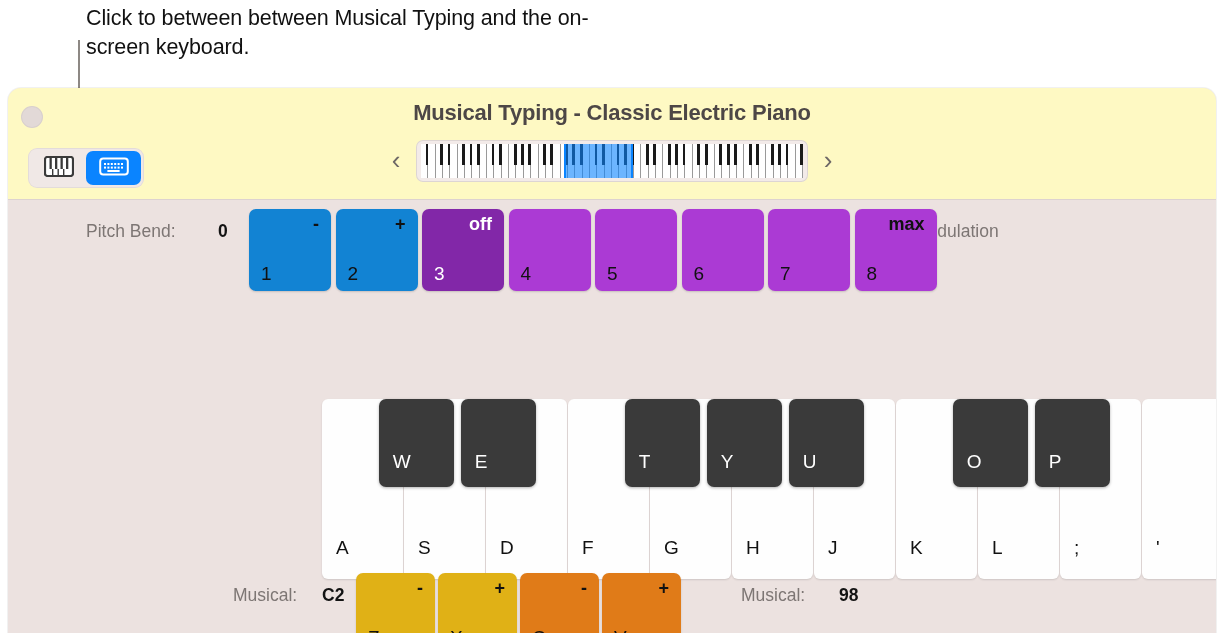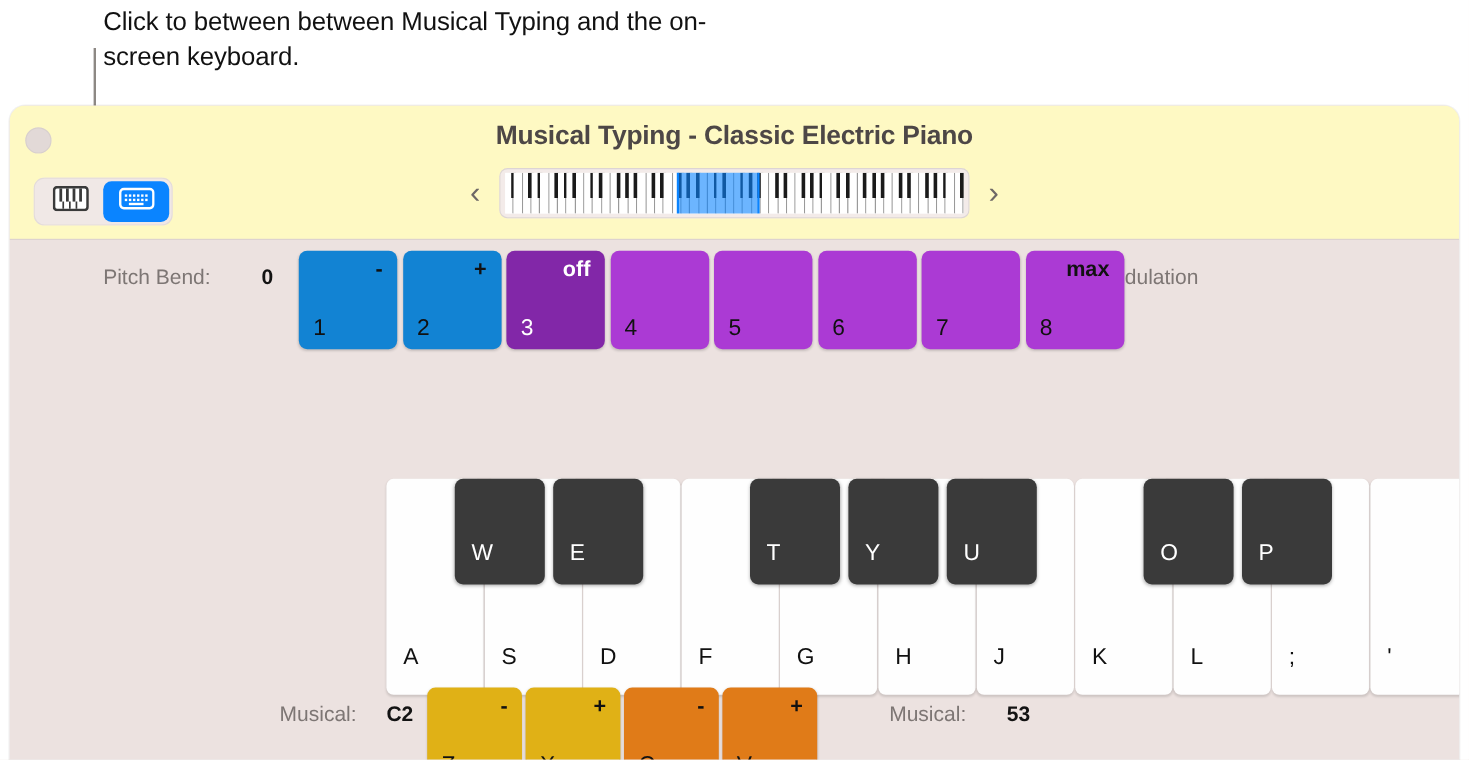--- a/index.html
+++ b/index.html
@@ -420,21 +420,21 @@
         </div>
         <div class="bkey" style="left: 712.84px; width: 74.704px;">
           <span class="blbl">P</span>
         </div>
       </div>
 
     <div class="side-label" style="left:197px; top:384px;">Musical:</div>
     <div class="side-value" style="left:286px; top:384px;">C2</div>
 
     <div class="side-label" style="left:705px; top:384px;">Musical:</div>
-    <div class="side-value" style="left:803px; top:384px;">53</div>
+    <div class="side-value" style="left:803px; top:384px;">98</div>
 
     <div id="octrow">
         <div class="key" style="left: 320px; background: rgb(224, 177, 22);">
           <div class="ktop lbl-black">-</div>
           <div class="kbot lbl-black">Z</div>
         </div>
         <div class="key" style="left: 402px; background: rgb(224, 177, 22);">
           <div class="ktop lbl-black">+</div>
           <div class="kbot lbl-black">X</div>
         </div>

